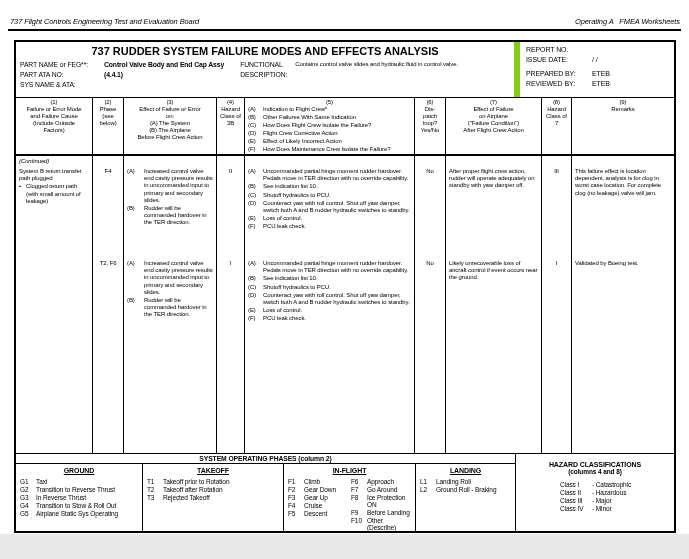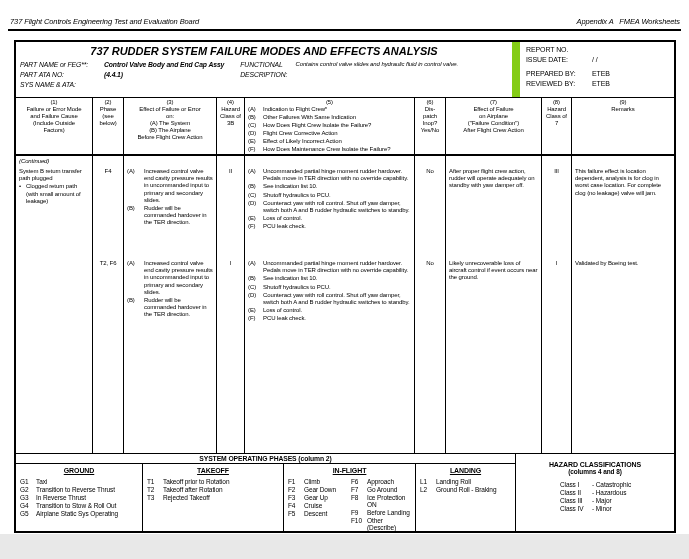--- a/index.html
+++ b/index.html
@@ -11,21 +11,21 @@
   }
   
   .page-hdr { position:absolute; top:17px; left:10px; right:9px; display:flex; justify-content:space-between; font-style:italic; font-size:7.5px; white-space:pre; }
   .hdr-rule { position:absolute; top:29px; left:8px; right:8px; height:2px; background:#000; }
 
   
   .main-table { position:absolute; top:40px; left:14px; width:662px; height:493px; border:2px solid #000; display:flex; flex-direction:column; background:#fff; }
 
   
   .title-band { height:56px; display:flex; border-bottom:1px solid #000; }
-  .title-cell { flex:1; border-right:8px solid #84cc16; padding:1px 4px;font-style:italic; }
+  .title-cell { flex:1; border-right:6px solid #84cc16; padding:1px 4px; }
   .doc-title { text-align:center; font-weight:bold; font-size:11px; margin-top:2px; letter-spacing:0; }
   .part-info { display:flex; font-size:6.8px; margin-top:3px; }
   .part-grid { display:grid; grid-template-columns:84px auto; line-height:1.45; }
   .pv { font-weight:bold; }
   .func-desc { margin-left:16px; display:flex; line-height:1.45; }
   .func-value { font-size:6px; margin-left:8px; max-width:220px; line-height:1.3; margin-top:1px; }
   .report-cell { width:154px; padding:3px 6px; font-size:7px; }
   .rep-row { display:grid; grid-template-columns:66px auto; line-height:1.45; }
   .rep-gap { height:4px; }
 
@@ -77,21 +77,21 @@
   .footnotes { position:absolute; top:537px; left:30px; right:6px; font-size:5.5px; line-height:1.35; letter-spacing:-0.1px; }
   .footnotes .li-row { white-space:nowrap; overflow:hidden; }
 </style>
 </head>
 <body>
 
 <div class="page">
 
   <div class="page-hdr">
     <span>737 Flight Controls Engineering Test and Evaluation Board</span>
-    <span>Appendix A   FMEA Worksheets</span>
+    <span>Operating A   FMEA Worksheets</span>
   </div>
   <div class="hdr-rule"></div>
 
   <div class="main-table">
 
     <div class="title-band">
       <div class="title-cell">
         <div class="doc-title">737 RUDDER SYSTEM FAILURE MODES AND EFFECTS ANALYSIS</div>
         <div class="part-info">
           <div class="part-grid">

